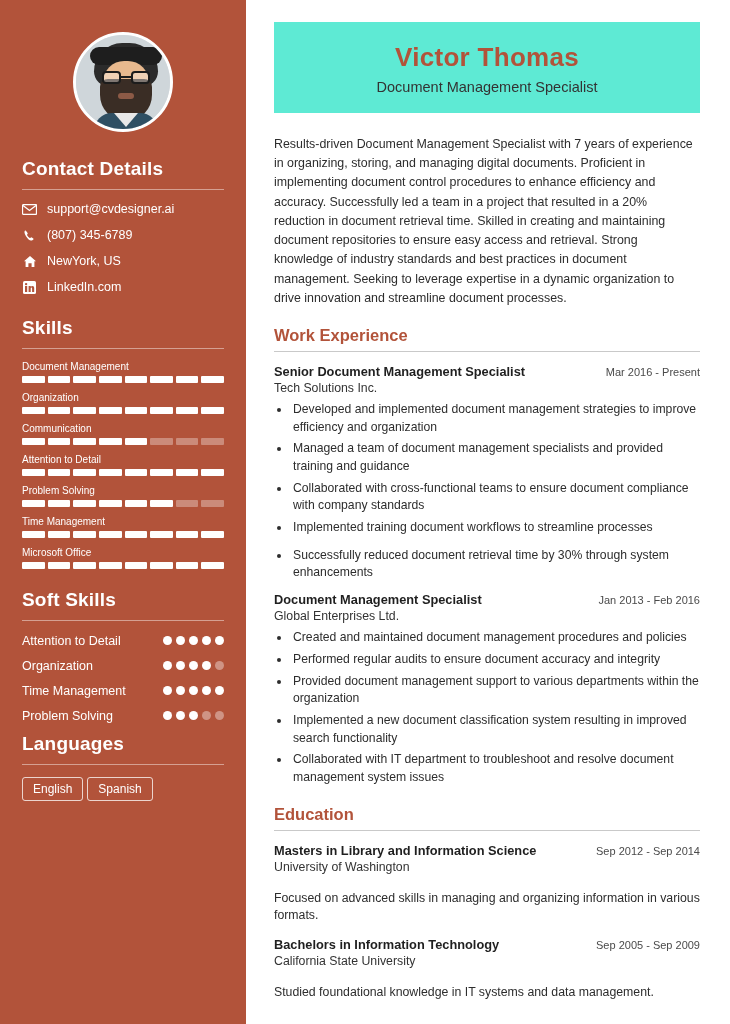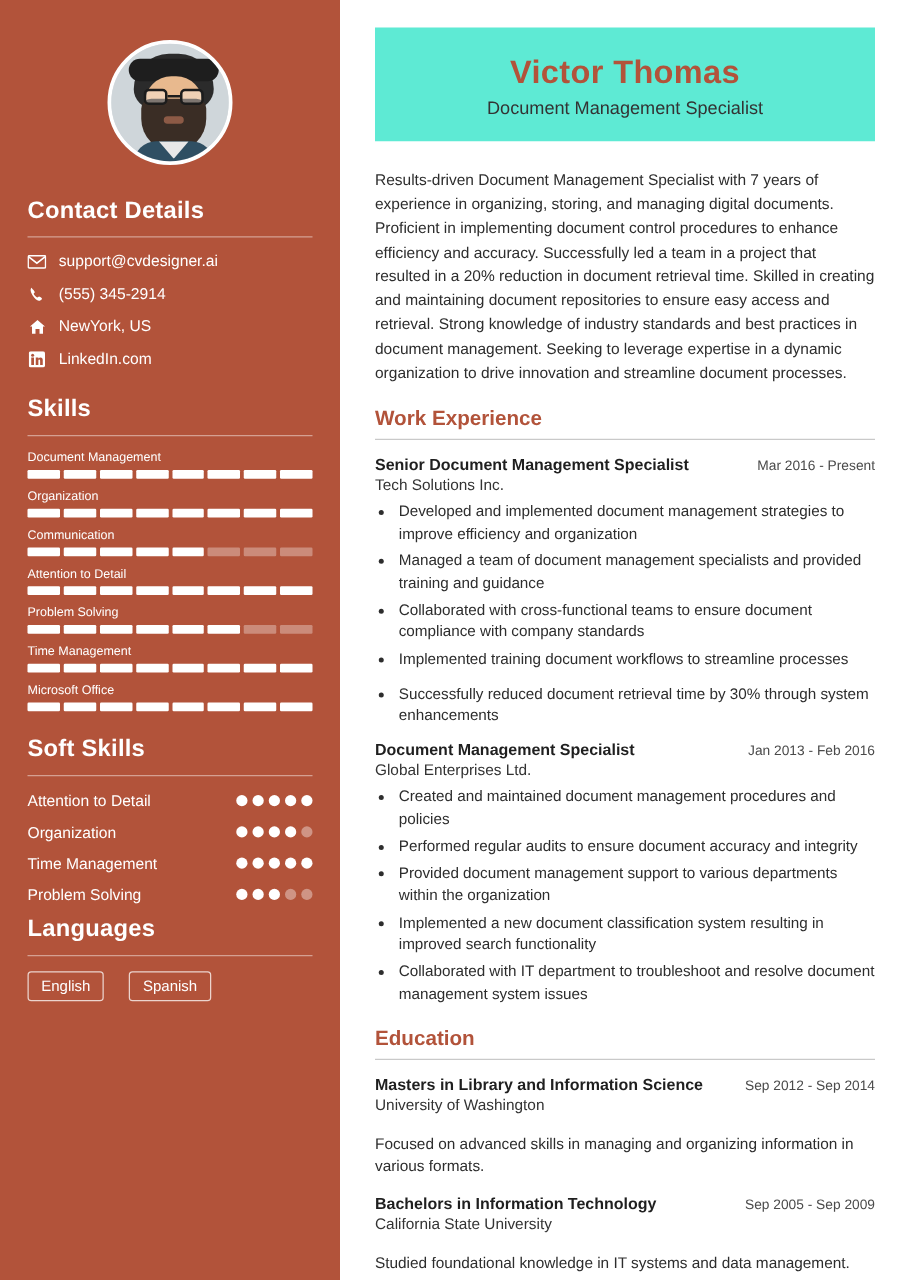--- a/index.html
+++ b/index.html
@@ -13,21 +13,21 @@
     position: relative;
     width: 730px;
     height: 1024px;
     display: flex;
     background: #ffffff;
     overflow: hidden;
   }
 
   
   .sidebar {
-    width: 272px;
+    width: 246px;
     background: #b2533a;
     color: #ffffff;
     padding: 22px 22px 10px 22px;
     position: relative;
   }
   .avatar-wrap {
     display: flex;
     justify-content: center;
     margin-top: 10px;
     margin-bottom: 26px;
@@ -101,21 +101,21 @@
     align-items: flex-start;
     font-size: 12.5px;
     margin-bottom: 9px;
     gap: 8px;
   }
   .soft-name { max-width: 105px; line-height: 1.28; }
   .dots { display: flex; gap: 4px; padding-top: 3px; }
   .dot { width: 9px; height: 9px; border-radius: 50%; background: rgba(255,255,255,.38); }
   .dot.on { background: #ffffff; }
 
-  .lang-chips { display: flex; gap: 20px; flex-wrap: wrap; margin-top: 2px; }
+  .lang-chips { display: flex; gap: 4px; flex-wrap: wrap; margin-top: 2px; }
   .chip {
     border: 1px solid rgba(255,255,255,.75);
     border-radius: 3px;
     padding: 4px 10px;
     font-size: 12px;
   }
 
   
   .main {
     flex: 1;
@@ -225,21 +225,21 @@
           </span>
           <span>support@cvdesigner.ai</span>
         </div>
 
         <div class="contact-row">
           <span class="ic">
             <svg width="13" height="13" viewBox="0 0 13 13">
                 <path d="M2.2 1.2 C1 2.4 1.3 4.4 3 7.2 C4.7 10 6.6 11.4 8 11.6 C9 11.7 10.6 10.5 10.6 9.9 C10.6 9.4 8.7 8.2 8.2 8.2 C7.8 8.2 7.3 9.2 6.8 9 C6 8.7 4.3 6.9 4 6.1 C3.8 5.6 4.8 5.2 4.8 4.8 C4.8 4.3 3.6 2.3 3.1 2.3 C2.8 2.3 2.5 0.9 2.2 1.2 Z" fill="#fff"></path>
               </svg>
           </span>
-          <span>(555) 345-2914</span>
+          <span>(807) 345-6789</span>
         </div>
 
         <div class="contact-row">
           <span class="ic">
             <svg width="14" height="13" viewBox="0 0 14 13">
                 <path d="M7 1 L13 6.2 L11.4 6.2 L11.4 12 L8.6 12 L8.6 8.2 L5.4 8.2 L5.4 12 L2.6 12 L2.6 6.2 L1 6.2 Z" fill="#fff"></path>
               </svg>
           </span>
           <span>NewYork, US</span>
         </div>

